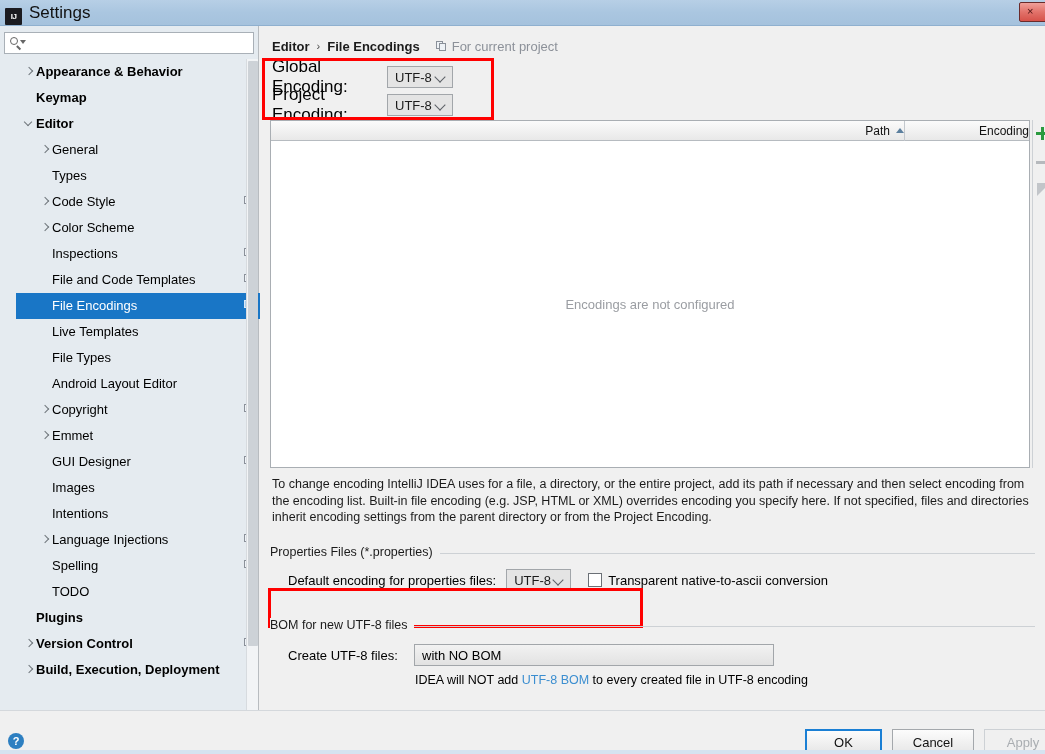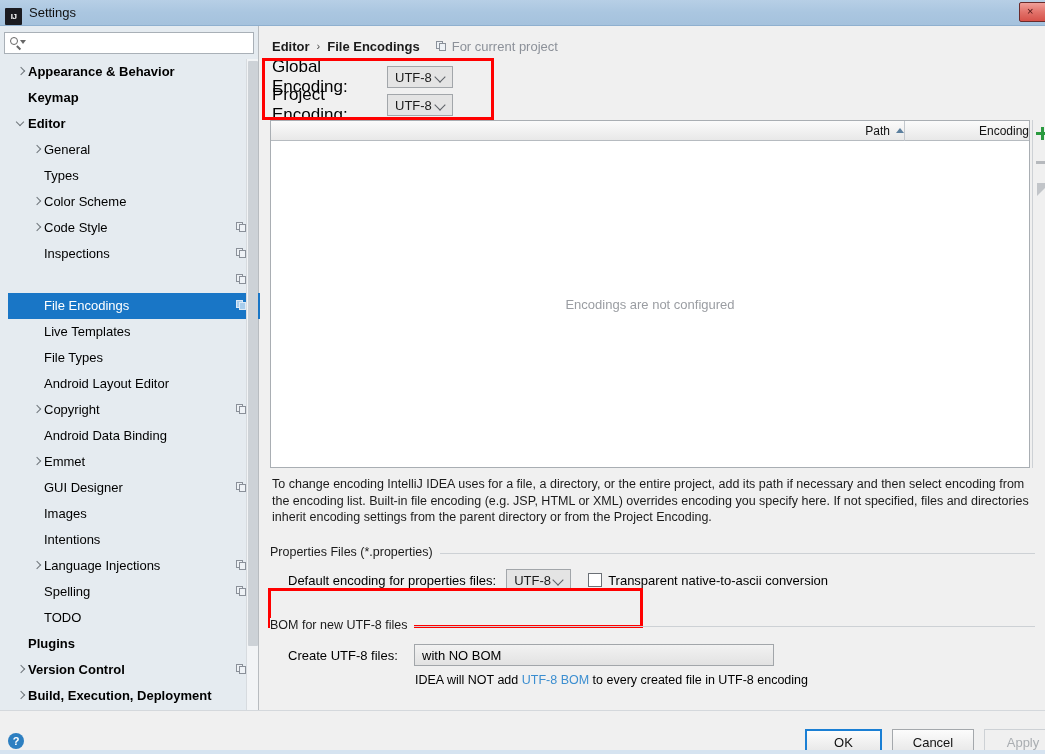--- a/index.html
+++ b/index.html
@@ -21,21 +21,21 @@
     display: flex; align-items: center;
   }
   .ij-logo {
     width: 17px; height: 17px; margin-left: 5px; margin-right: 7px;
     background: #1b1b20; color: #fff; border-radius: 1px;
     font-size: 8px; font-weight: bold; line-height: 17px; text-align: center;
     letter-spacing: -0.5px;
     font-family: "Liberation Sans", sans-serif;
     margin-top: 8px;
   }
-  .title-text { font-size: 13px; color: #111; }
+  .title-text { font-size: 17px; color: #111; }
   .close-btn {
     position: absolute; right: -2px; top: 2px;
     width: 28px; height: 20px;
     background: linear-gradient(to bottom, #f0a09a 0%, #e2726a 50%, #d6524a 100%);
     border: 1px solid #6a2b2b;
     border-radius: 2px;
     cursor: pointer;
   }
   .close-btn .x {
     position: absolute; left: 7px; top: 3px;
@@ -69,21 +69,21 @@
     width: 0; height: 0; border-left: 3.5px solid transparent;
     border-right: 3.5px solid transparent; border-top: 4px solid #666;
   }
   .search-input {
     border: 0; outline: none; flex: 1 1 auto; height: 18px;
     font-family: "Liberation Sans", sans-serif; font-size: 12px;
     background: transparent; padding-left: 2px;
   }
 
   .tree {
-    position: absolute; left: 8px; top: 33px; width: 259px; height: 651px;
+    position: absolute; left: 16px; top: 33px; width: 259px; height: 651px;
     overflow: hidden;
   }
   .tree-item {
     position: relative; height: 26px; line-height: 26px;
     padding-left: 8px; white-space: nowrap; cursor: pointer;
     display: flex; align-items: center;
   }
   .tree-item.selected { background: #1976c6; color: #fff; }
   .tree-item .arrow {
     width: 14px; flex: 0 0 14px; text-align: center;
@@ -314,42 +314,43 @@
         <span class="tree-label">General</span>
       </div>
       <div class="tree-item lvl1">
         <span class="arrow"></span>
         <span class="tree-label">Types</span>
       </div>
       <div class="tree-item lvl1">
         <span class="arrow">
           <span class="chev right"></span>
         </span>
+        <span class="tree-label">Code Style</span>
+        <span class="copy-badge">
+          <i class="b1"></i>
+          <i class="b2"></i>
+        </span>
+      </div>
+      <div class="tree-item lvl1">
+        <span class="arrow">
+          <span class="chev right"></span>
+        </span>
         <span class="tree-label">Color Scheme</span>
       </div>
       <div class="tree-item lvl1">
-        <span class="arrow">
-          <span class="chev right"></span>
-        </span>
-        <span class="tree-label">Code Style</span>
-        <span class="copy-badge">
-          <i class="b1"></i>
-          <i class="b2"></i>
-        </span>
-      </div>
-      <div class="tree-item lvl1">
         <span class="arrow"></span>
         <span class="tree-label">Inspections</span>
         <span class="copy-badge">
           <i class="b1"></i>
           <i class="b2"></i>
         </span>
       </div>
       <div class="tree-item lvl1">
         <span class="arrow"></span>
+        <span class="tree-label">File and Code Templates</span>
         <span class="copy-badge">
           <i class="b1"></i>
           <i class="b2"></i>
         </span>
       </div>
       <div class="tree-item lvl1 selected">
         <span class="arrow"></span>
         <span class="tree-label">File Encodings</span>
         <span class="copy-badge">
           <i class="b1"></i>
@@ -370,24 +371,20 @@
       </div>
       <div class="tree-item lvl1">
         <span class="arrow">
           <span class="chev right"></span>
         </span>
         <span class="tree-label">Copyright</span>
         <span class="copy-badge">
           <i class="b1"></i>
           <i class="b2"></i>
         </span>
-      </div>
-      <div class="tree-item lvl1">
-        <span class="arrow"></span>
-        <span class="tree-label">Android Data Binding</span>
       </div>
       <div class="tree-item lvl1">
         <span class="arrow">
           <span class="chev right"></span>
         </span>
         <span class="tree-label">Emmet</span>
       </div>
       <div class="tree-item lvl1">
         <span class="arrow"></span>
         <span class="tree-label">GUI Designer</span>

